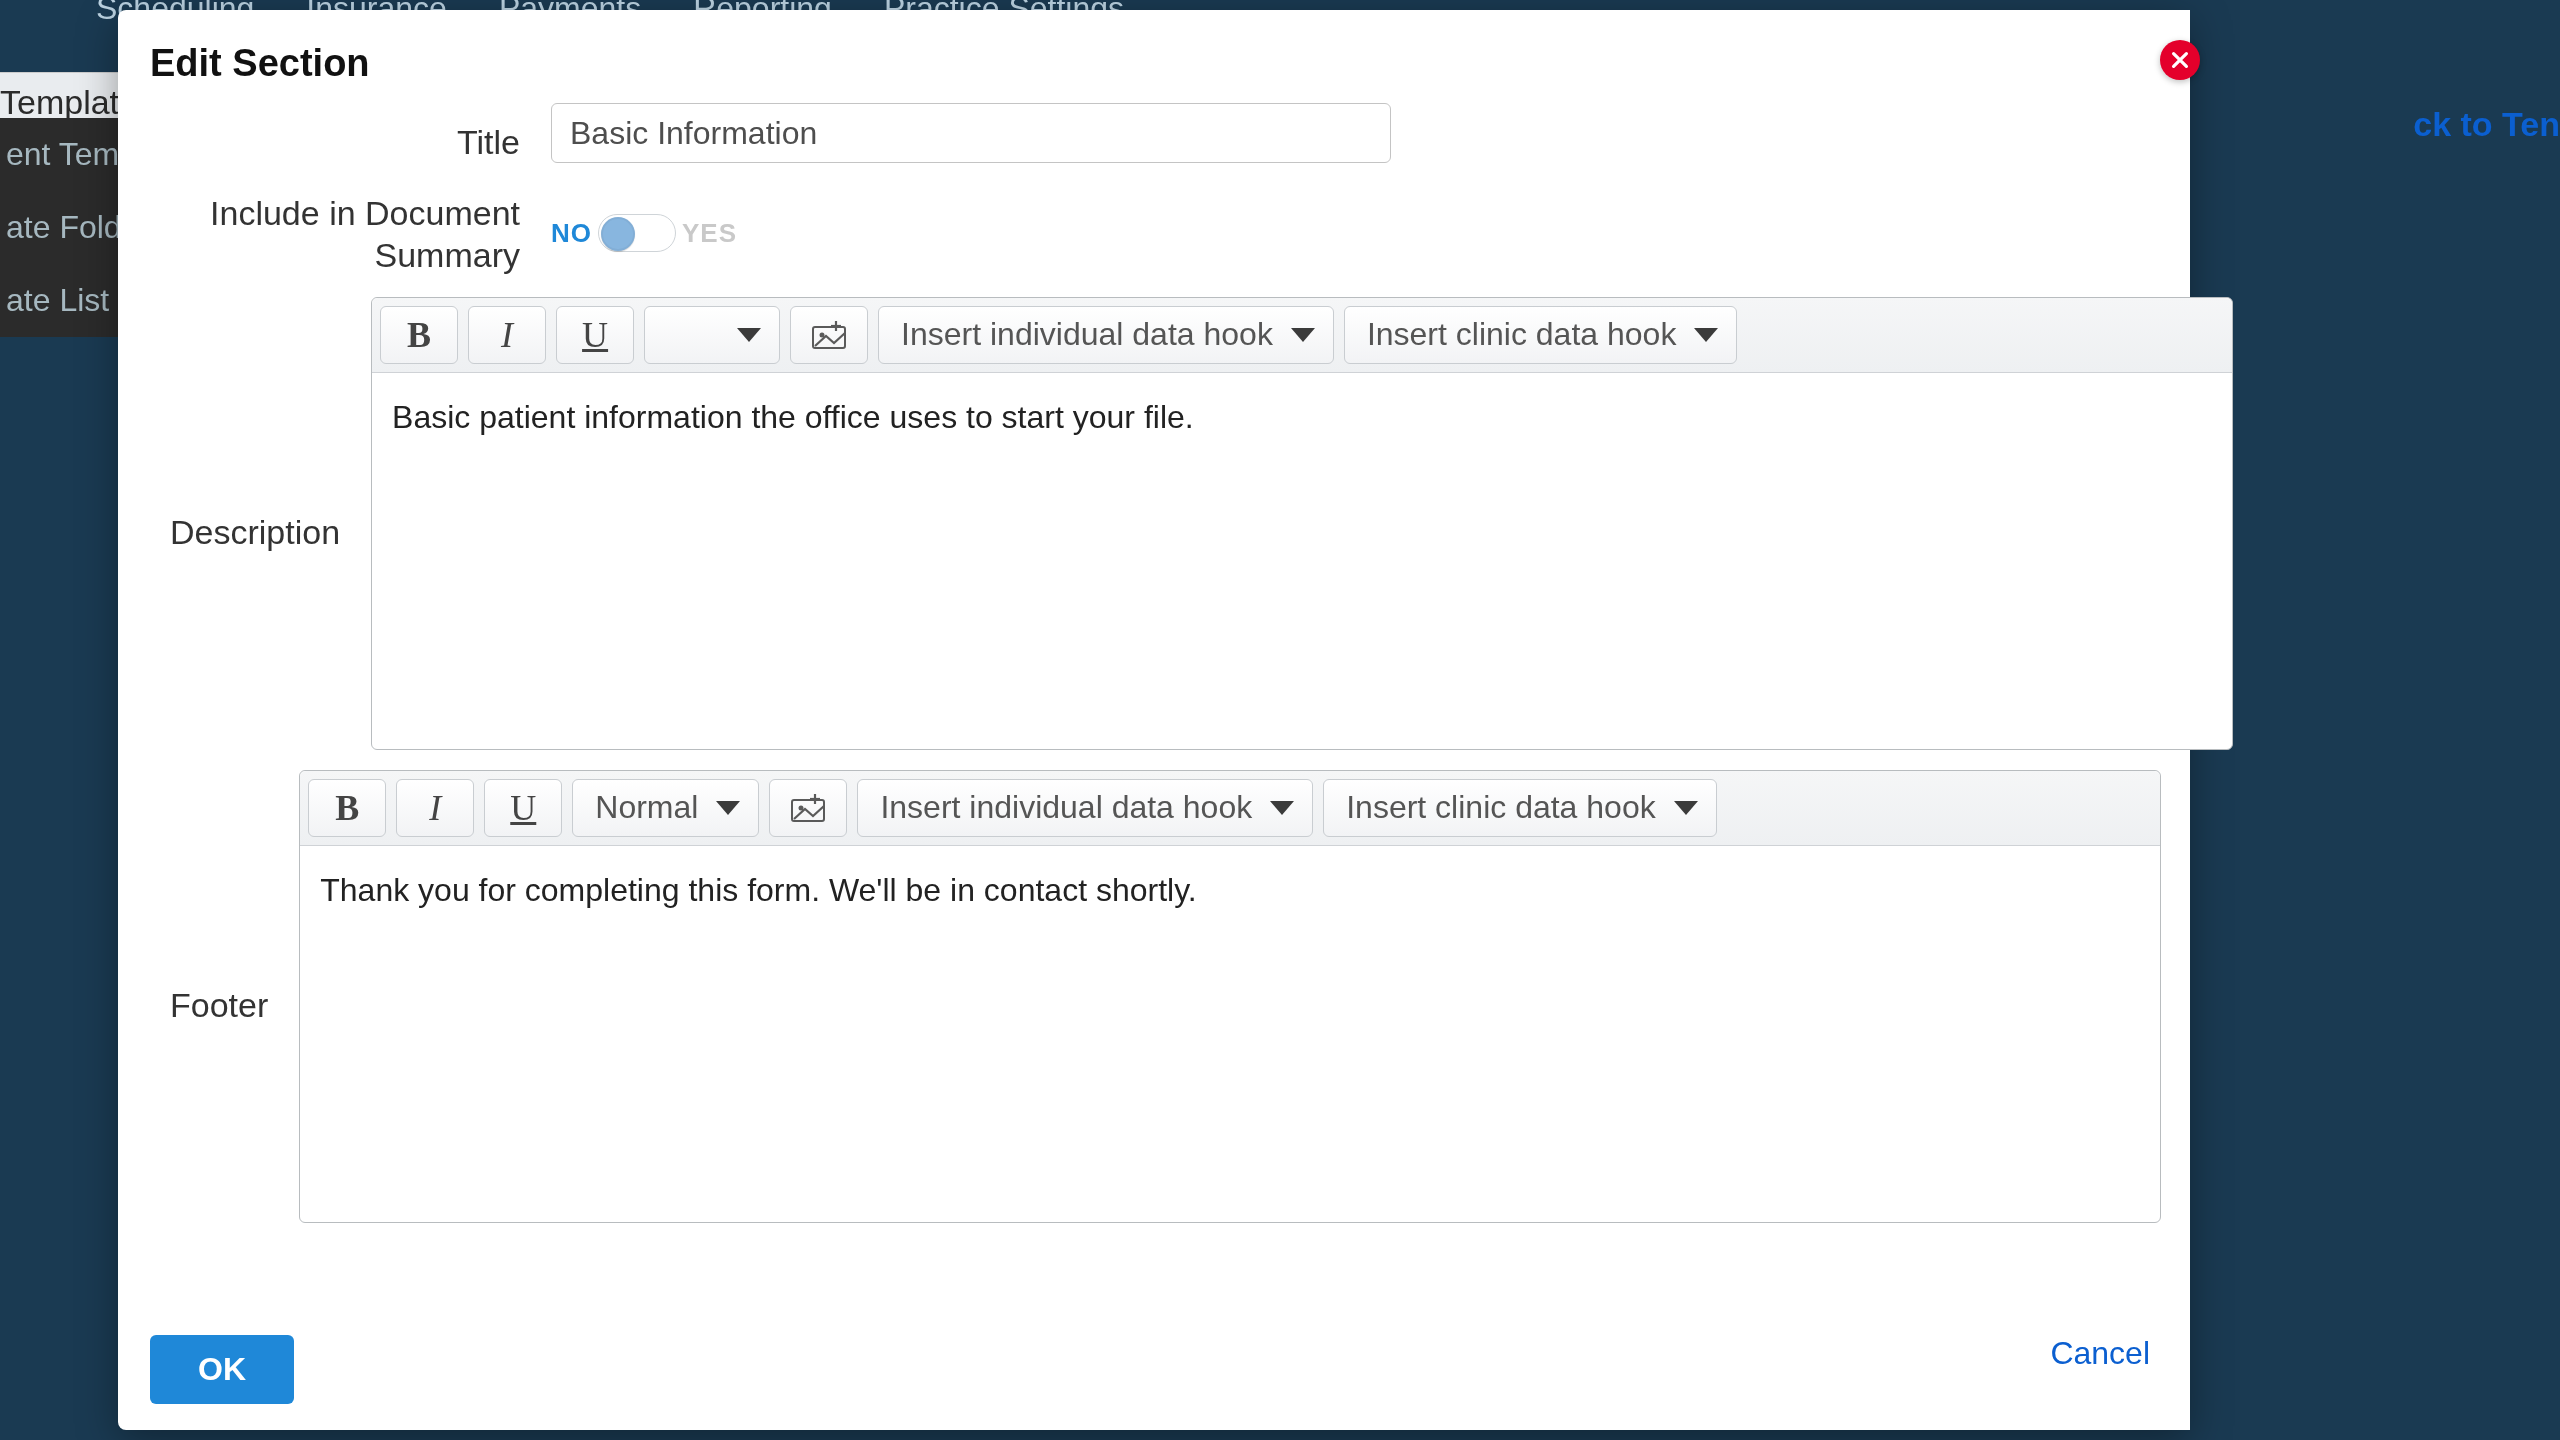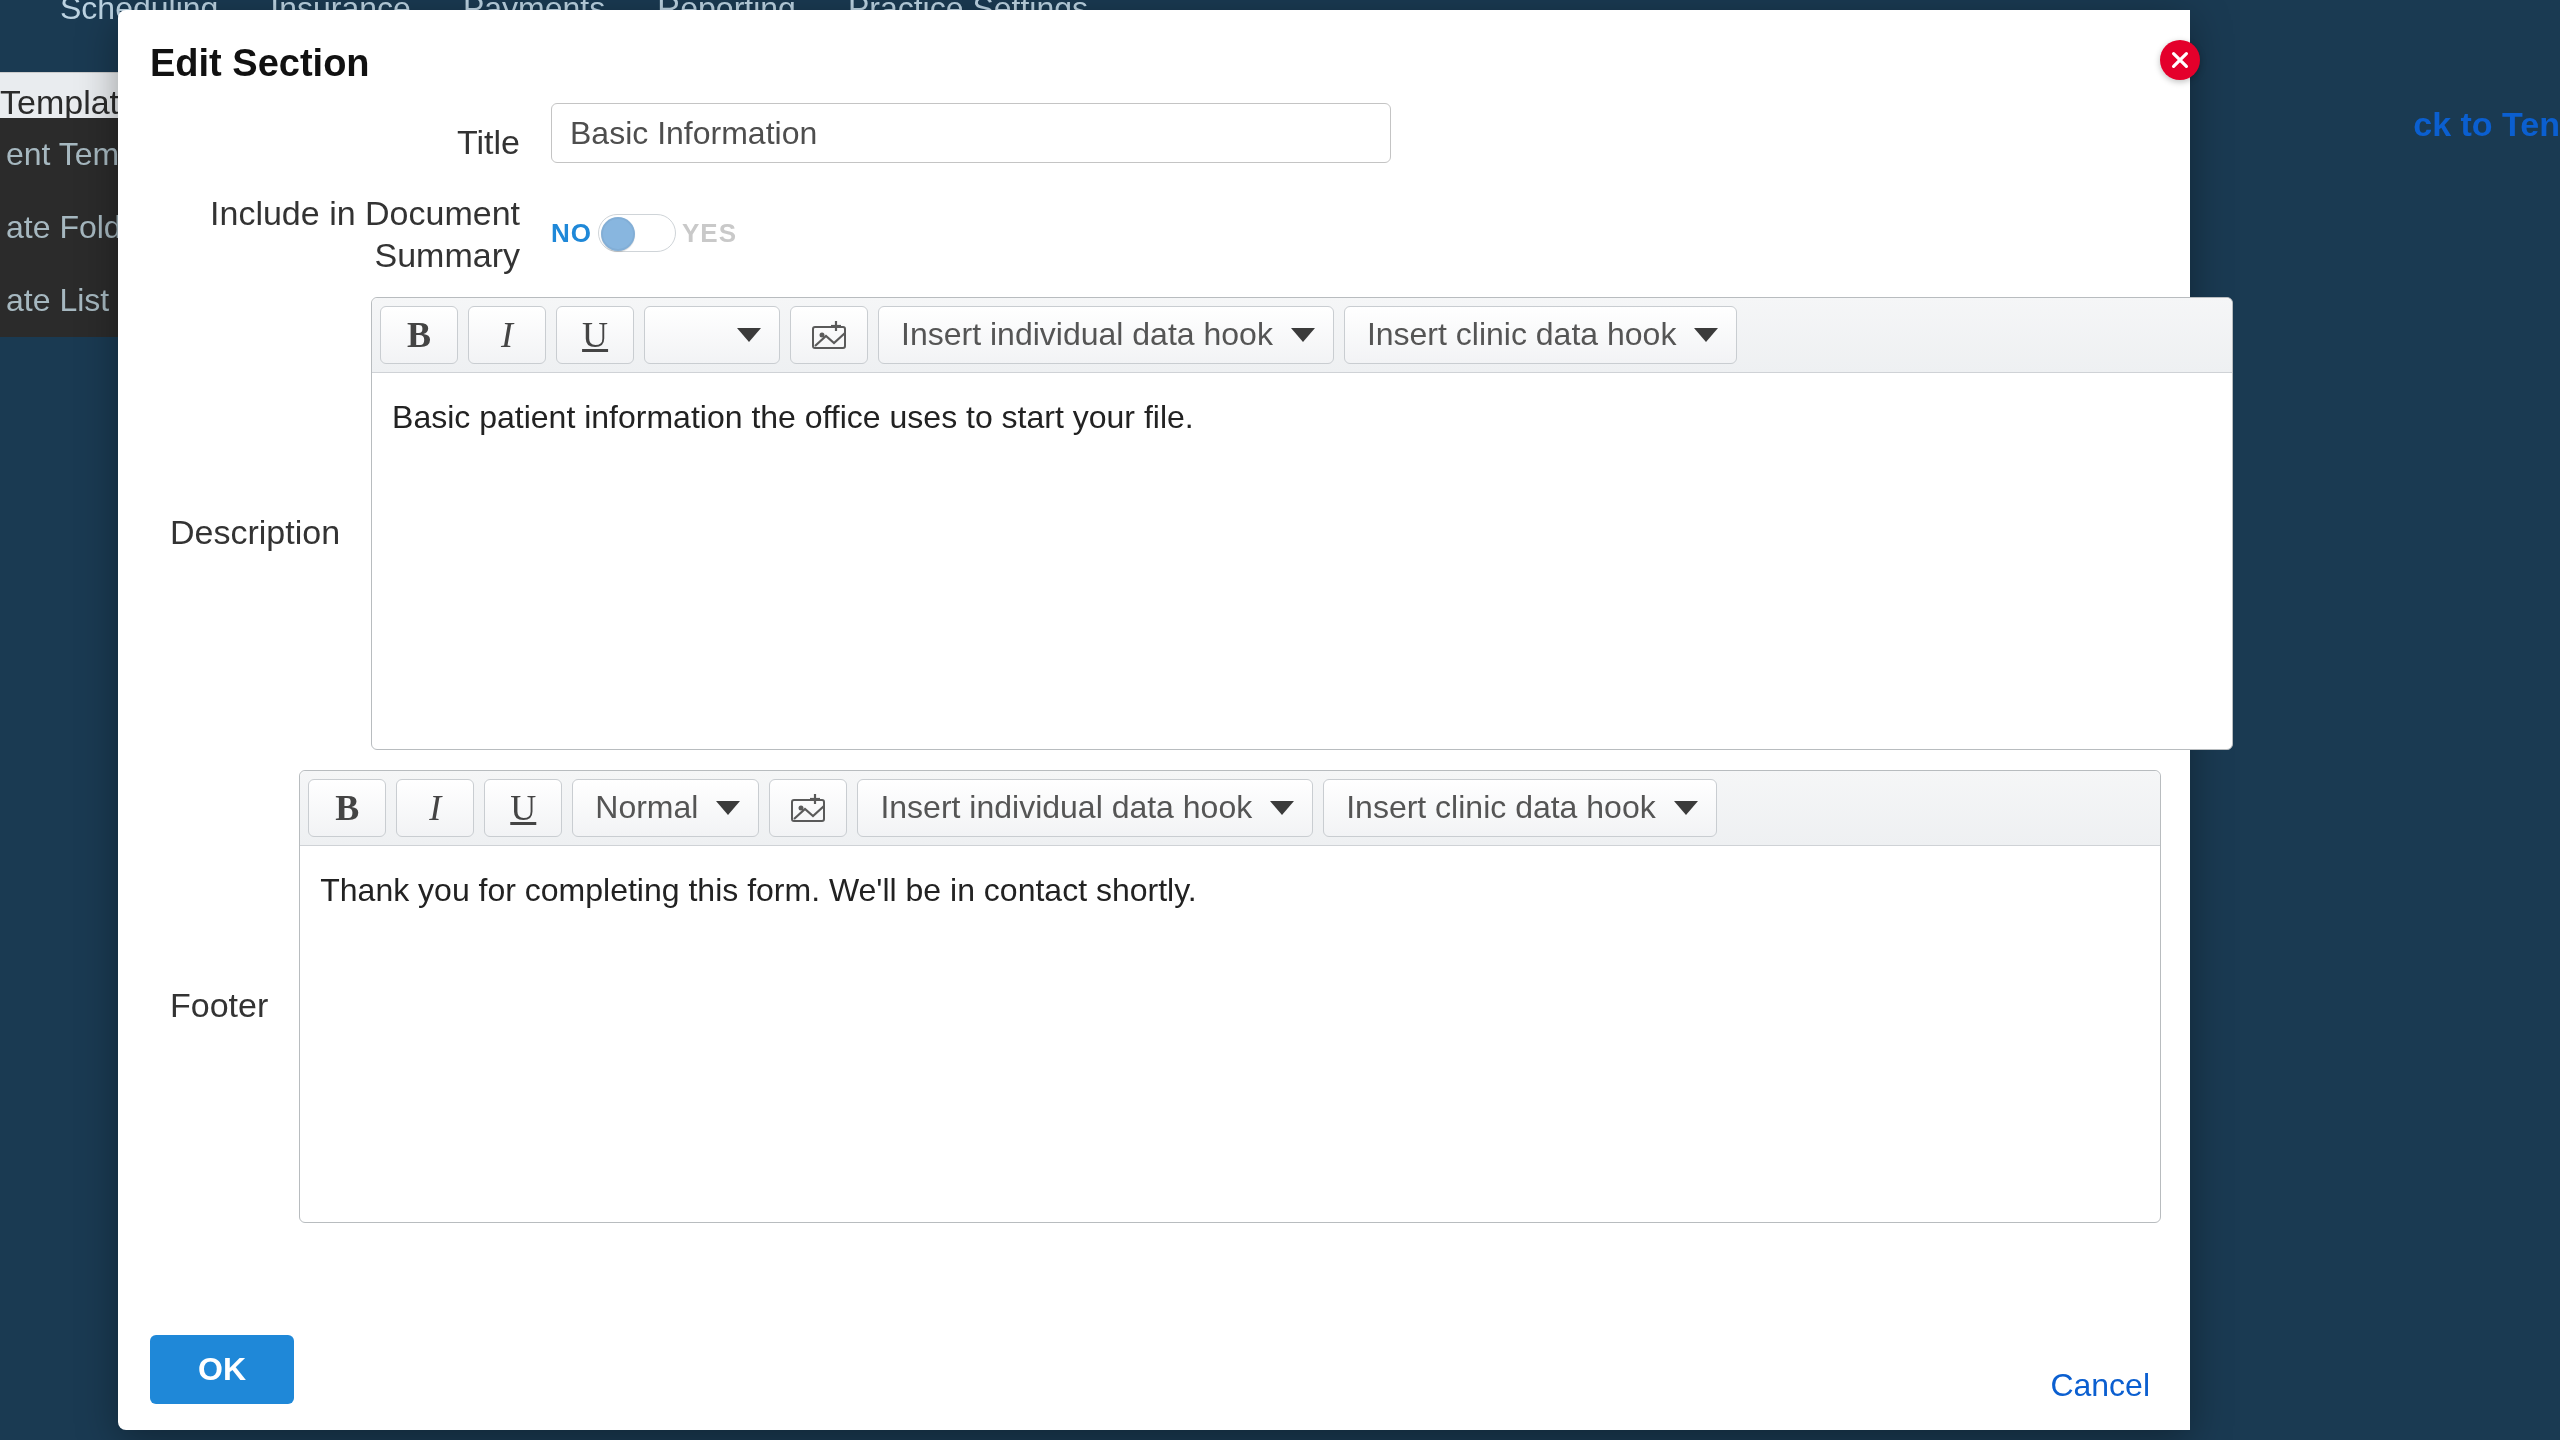--- a/index.html
+++ b/index.html
@@ -15,21 +15,21 @@
   .bg-app {
     position: absolute;
     inset: 0;
     background: #1a3a52;
     color: #bcd3e2;
   }
   .bg-topnav {
     height: 10px;
     display: flex;
     gap: 52px;
-    padding-left: 60px;
+    padding-left: 96px;
     font-size: 32px;
     align-items: flex-start;
     line-height: 0.5;
   }
   .bg-sidebar {
     position: absolute;
     left: 0; top: 118px;
     width: 118px;
     font-size: 32px;
     color: #a6b8c0;
@@ -238,21 +238,21 @@
   .data-hook {
     background: #fff373;
     border: 2px dashed #b09800;
     padding: 0 0;
   }
 
   
   .modal-footer {
     display: flex;
     justify-content: space-between;
-    align-items: flex-end;
+    align-items: flex-start;
     padding: 26px 8px 26px 0;
   }
   .ok-btn {
     background: #1f88d8;
     color: #fff;
     font-size: 32px;
     font-weight: 700;
     border: none;
     border-radius: 6px;
     padding: 16px 48px;

